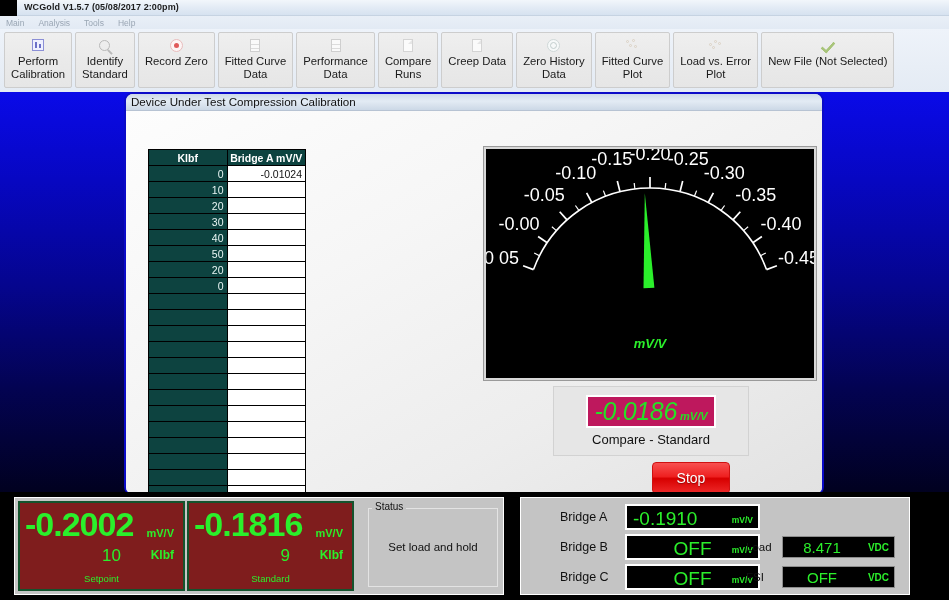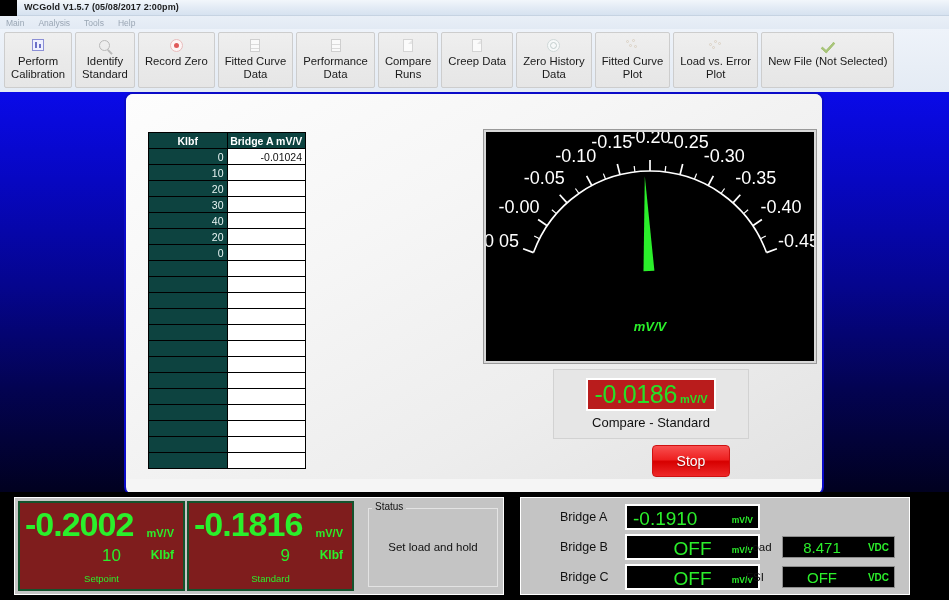--- a/index.html
+++ b/index.html
@@ -113,22 +113,22 @@
   }
   #gauge svg { display:block; }
 
   
   #spsd {
     position:absolute; left:427px; top:275px; width:196px; height:70px;
     background:#e6e6e6; border:1px solid #d2d2d2;
     display:flex; flex-direction:column; align-items:center; justify-content:center; gap:4px;
   }
   #spsd .disp {
-    background:#b91c1c; border:2px solid #fff; padding:1px 6px 2px 6px;
-    display:flex; align-items:baseline; gap:3px;
+    background:#be185d; border:2px solid #fff; padding:1px 6px 2px 6px;
+    display:flex; align-items:baseline; gap:3px;font-style:italic;
   }
   #spsd .big { color:#27e027; font-size:25px; line-height:26px; letter-spacing:-.3px; }
   #spsd .unit { color:#27e027; font-size:11px; font-weight:bold; }
   #spsd .cap { font-size:13px; color:#111; }
 
   
   #stop {
     position:absolute; left:526px; top:351px; width:78px; height:32px;
     border-radius:4px; border:1px solid #cf1111;
     background: linear-gradient(to bottom, #f85050 0%, #ee2020 45%, #d70000 52%, #ee2828 100%);
@@ -266,20 +266,21 @@
   <div class="tbtn">
     <span class="ico"><span class="ic-check"></span></span>
     <span class="lbl">New File (Not Selected)</span>
   </div>
 
 </div>
 
 <div id="desktop"></div>
 
 <div id="panel">
+  <div id="panel-head">Device Under Test Compression Calibration</div>
 
   <div id="panel-body">
 
     <div id="tablewrap">
       <table class="dt">
         <thead>
           <tr>
             <th>Klbf</th>
             <th class="c2">Bridge A mV/V</th>
           </tr>
@@ -296,20 +297,24 @@
             <tr>
               <td class="k">20</td>
               <td class="v"></td>
             </tr>
             <tr>
               <td class="k">30</td>
               <td class="v"></td>
             </tr>
             <tr>
               <td class="k">40</td>
+              <td class="v"></td>
+            </tr>
+            <tr>
+              <td class="k">50</td>
               <td class="v"></td>
             </tr>
             <tr>
               <td class="k">20</td>
               <td class="v"></td>
             </tr>
             <tr>
               <td class="k">0</td>
               <td class="v"></td>
             </tr>

